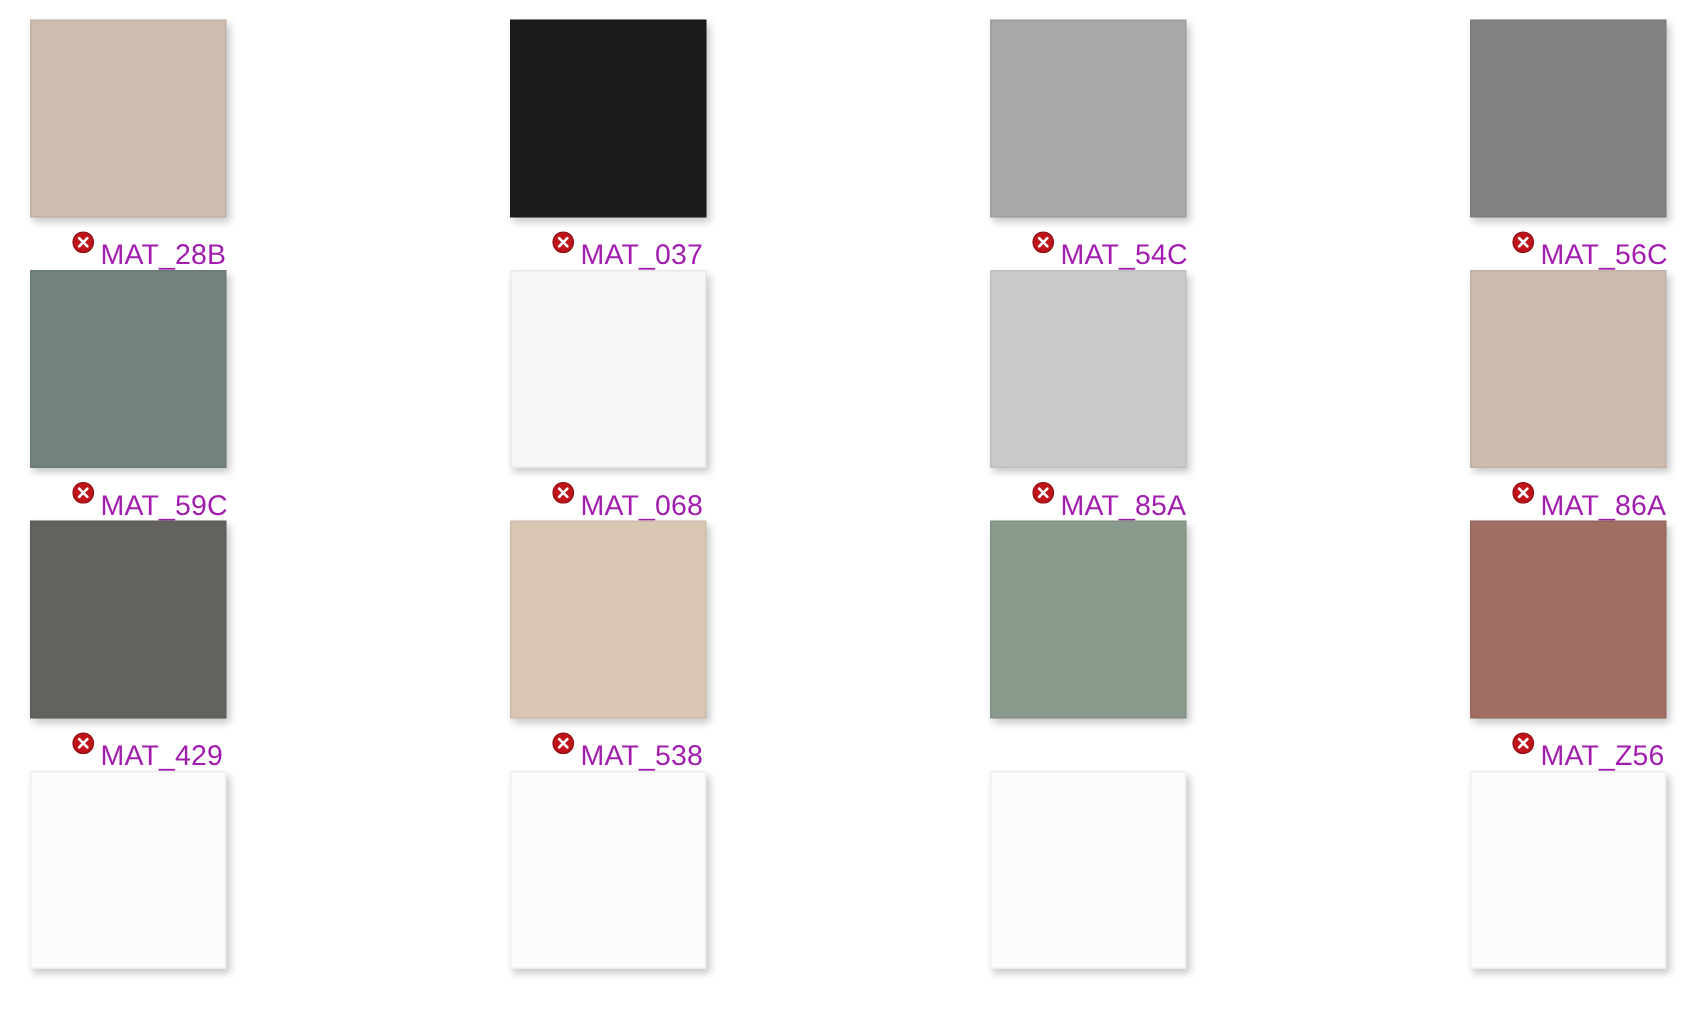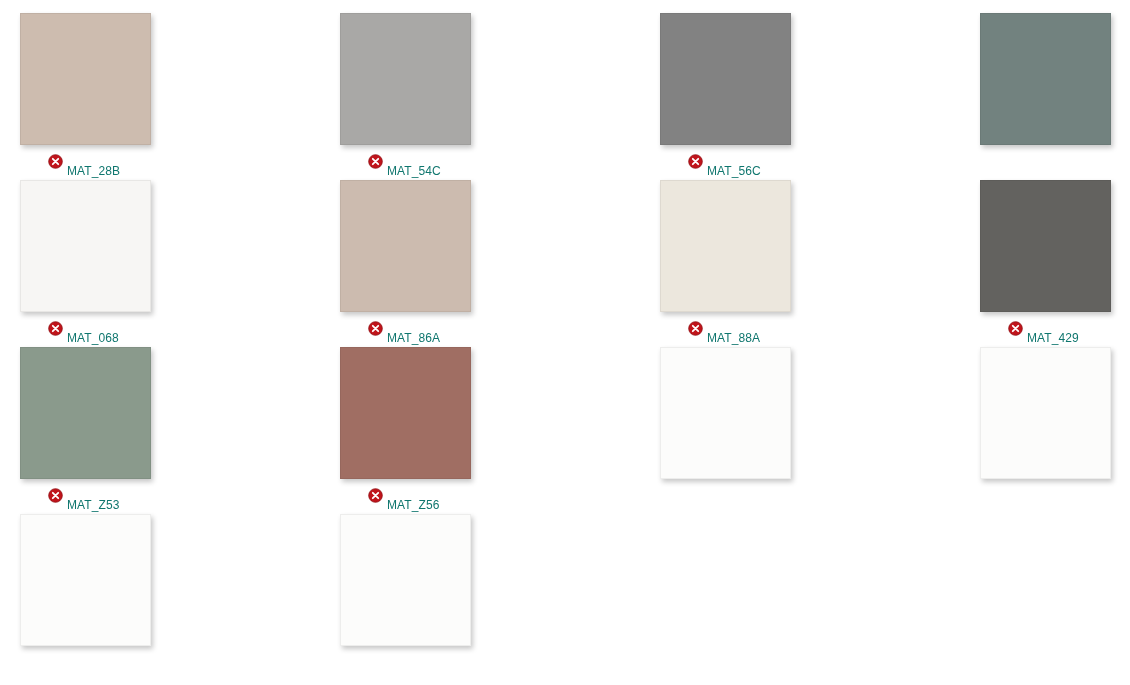--- a/index.html
+++ b/index.html
@@ -54,23 +54,23 @@
   }
 
   .remove-icon {
     flex: 0 0 auto;
     width: 15px;
     height: 15px;
     display: block;
   }
 
   .swatch-label {
-    font-size: 12px;
+    font-size: 19px;
     line-height: 16px;
-    color: #0f766e;
+    color: #a21caf;
     letter-spacing: 0.1px;
     white-space: nowrap;
     font-family: "Liberation Sans", sans-serif;
     margin-top: 19px;
   }
 </style>
 </head>
 <body>
 
 <div class="swatch-grid" id="swatch-grid">
@@ -79,20 +79,30 @@
     <div class="swatch-label-row">
       <svg class="remove-icon" viewBox="0 0 16 16">
         <circle cx="8" cy="8" r="7.3" fill="#C0141B" stroke="#8d0d12" stroke-width="0.8"></circle>
         <path d="M5.1 5.1 L10.9 10.9 M10.9 5.1 L5.1 10.9" stroke="#ffffff" stroke-width="1.9" stroke-linecap="round"></path>
       </svg>
       <span class="swatch-label">MAT_28B</span>
     </div>
   </div>
 
 
+  <div class="swatch-cell">
+    <div class="swatch-chip" style="background: rgb(27, 27, 25);"></div>
+    <div class="swatch-label-row">
+      <svg class="remove-icon" viewBox="0 0 16 16">
+        <circle cx="8" cy="8" r="7.3" fill="#C0141B" stroke="#8d0d12" stroke-width="0.8"></circle>
+        <path d="M5.1 5.1 L10.9 10.9 M10.9 5.1 L5.1 10.9" stroke="#ffffff" stroke-width="1.9" stroke-linecap="round"></path>
+      </svg>
+      <span class="swatch-label">MAT_037</span>
+    </div>
+  </div>
 
   <div class="swatch-cell">
     <div class="swatch-chip" style="background: rgb(169, 168, 166);"></div>
     <div class="swatch-label-row">
       <svg class="remove-icon" viewBox="0 0 16 16">
         <circle cx="8" cy="8" r="7.3" fill="#C0141B" stroke="#8d0d12" stroke-width="0.8"></circle>
         <path d="M5.1 5.1 L10.9 10.9 M10.9 5.1 L5.1 10.9" stroke="#ffffff" stroke-width="1.9" stroke-linecap="round"></path>
       </svg>
       <span class="swatch-label">MAT_54C</span>
     </div>
@@ -105,78 +115,88 @@
         <circle cx="8" cy="8" r="7.3" fill="#C0141B" stroke="#8d0d12" stroke-width="0.8"></circle>
         <path d="M5.1 5.1 L10.9 10.9 M10.9 5.1 L5.1 10.9" stroke="#ffffff" stroke-width="1.9" stroke-linecap="round"></path>
       </svg>
       <span class="swatch-label">MAT_56C</span>
     </div>
   </div>
 
 
   <div class="swatch-cell">
     <div class="swatch-chip" style="background: rgb(114, 130, 127);"></div>
+    <div class="swatch-label-row">
+      <svg class="remove-icon" viewBox="0 0 16 16">
+        <circle cx="8" cy="8" r="7.3" fill="#C0141B" stroke="#8d0d12" stroke-width="0.8"></circle>
+        <path d="M5.1 5.1 L10.9 10.9 M10.9 5.1 L5.1 10.9" stroke="#ffffff" stroke-width="1.9" stroke-linecap="round"></path>
+      </svg>
+      <span class="swatch-label">MAT_59C</span>
+    </div>
   </div>
 
   <div class="swatch-cell">
     <div class="swatch-chip" style="background: rgb(247, 246, 244);"></div>
     <div class="swatch-label-row">
       <svg class="remove-icon" viewBox="0 0 16 16">
         <circle cx="8" cy="8" r="7.3" fill="#C0141B" stroke="#8d0d12" stroke-width="0.8"></circle>
         <path d="M5.1 5.1 L10.9 10.9 M10.9 5.1 L5.1 10.9" stroke="#ffffff" stroke-width="1.9" stroke-linecap="round"></path>
       </svg>
       <span class="swatch-label">MAT_068</span>
     </div>
   </div>
 
+  <div class="swatch-cell">
+    <div class="swatch-chip" style="background: rgb(202, 202, 202);"></div>
+    <div class="swatch-label-row">
+      <svg class="remove-icon" viewBox="0 0 16 16">
+        <circle cx="8" cy="8" r="7.3" fill="#C0141B" stroke="#8d0d12" stroke-width="0.8"></circle>
+        <path d="M5.1 5.1 L10.9 10.9 M10.9 5.1 L5.1 10.9" stroke="#ffffff" stroke-width="1.9" stroke-linecap="round"></path>
+      </svg>
+      <span class="swatch-label">MAT_85A</span>
+    </div>
+  </div>
 
   <div class="swatch-cell">
     <div class="swatch-chip" style="background: rgb(204, 187, 175);"></div>
     <div class="swatch-label-row">
       <svg class="remove-icon" viewBox="0 0 16 16">
         <circle cx="8" cy="8" r="7.3" fill="#C0141B" stroke="#8d0d12" stroke-width="0.8"></circle>
         <path d="M5.1 5.1 L10.9 10.9 M10.9 5.1 L5.1 10.9" stroke="#ffffff" stroke-width="1.9" stroke-linecap="round"></path>
       </svg>
       <span class="swatch-label">MAT_86A</span>
     </div>
   </div>
 
-  <div class="swatch-cell">
-    <div class="swatch-chip" style="background: rgb(236, 231, 221);"></div>
-    <div class="swatch-label-row">
-      <svg class="remove-icon" viewBox="0 0 16 16">
-        <circle cx="8" cy="8" r="7.3" fill="#C0141B" stroke="#8d0d12" stroke-width="0.8"></circle>
-        <path d="M5.1 5.1 L10.9 10.9 M10.9 5.1 L5.1 10.9" stroke="#ffffff" stroke-width="1.9" stroke-linecap="round"></path>
-      </svg>
-      <span class="swatch-label">MAT_88A</span>
-    </div>
-  </div>
 
   <div class="swatch-cell">
     <div class="swatch-chip" style="background: rgb(99, 98, 95);"></div>
     <div class="swatch-label-row">
       <svg class="remove-icon" viewBox="0 0 16 16">
         <circle cx="8" cy="8" r="7.3" fill="#C0141B" stroke="#8d0d12" stroke-width="0.8"></circle>
         <path d="M5.1 5.1 L10.9 10.9 M10.9 5.1 L5.1 10.9" stroke="#ffffff" stroke-width="1.9" stroke-linecap="round"></path>
       </svg>
       <span class="swatch-label">MAT_429</span>
     </div>
   </div>
 
+  <div class="swatch-cell">
+    <div class="swatch-chip" style="background: rgb(217, 199, 180);"></div>
+    <div class="swatch-label-row">
+      <svg class="remove-icon" viewBox="0 0 16 16">
+        <circle cx="8" cy="8" r="7.3" fill="#C0141B" stroke="#8d0d12" stroke-width="0.8"></circle>
+        <path d="M5.1 5.1 L10.9 10.9 M10.9 5.1 L5.1 10.9" stroke="#ffffff" stroke-width="1.9" stroke-linecap="round"></path>
+      </svg>
+      <span class="swatch-label">MAT_538</span>
+    </div>
+  </div>
 
 
   <div class="swatch-cell">
     <div class="swatch-chip" style="background: rgb(138, 154, 140);"></div>
-    <div class="swatch-label-row">
-      <svg class="remove-icon" viewBox="0 0 16 16">
-        <circle cx="8" cy="8" r="7.3" fill="#C0141B" stroke="#8d0d12" stroke-width="0.8"></circle>
-        <path d="M5.1 5.1 L10.9 10.9 M10.9 5.1 L5.1 10.9" stroke="#ffffff" stroke-width="1.9" stroke-linecap="round"></path>
-      </svg>
-      <span class="swatch-label">MAT_Z53</span>
-    </div>
   </div>
 
   <div class="swatch-cell">
     <div class="swatch-chip" style="background: rgb(160, 110, 99);"></div>
     <div class="swatch-label-row">
       <svg class="remove-icon" viewBox="0 0 16 16">
         <circle cx="8" cy="8" r="7.3" fill="#C0141B" stroke="#8d0d12" stroke-width="0.8"></circle>
         <path d="M5.1 5.1 L10.9 10.9 M10.9 5.1 L5.1 10.9" stroke="#ffffff" stroke-width="1.9" stroke-linecap="round"></path>
       </svg>
       <span class="swatch-label">MAT_Z56</span>

